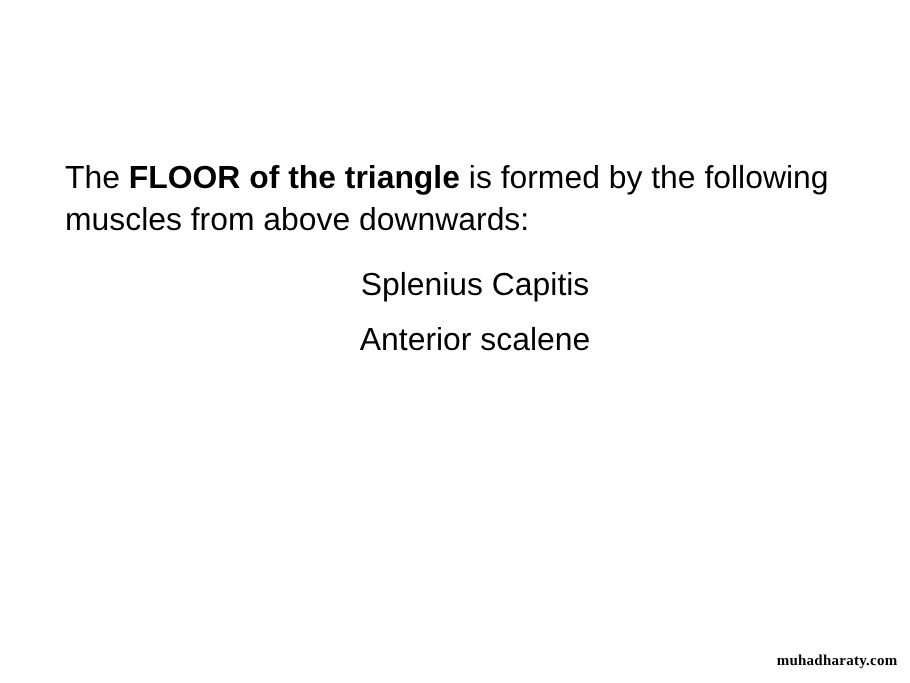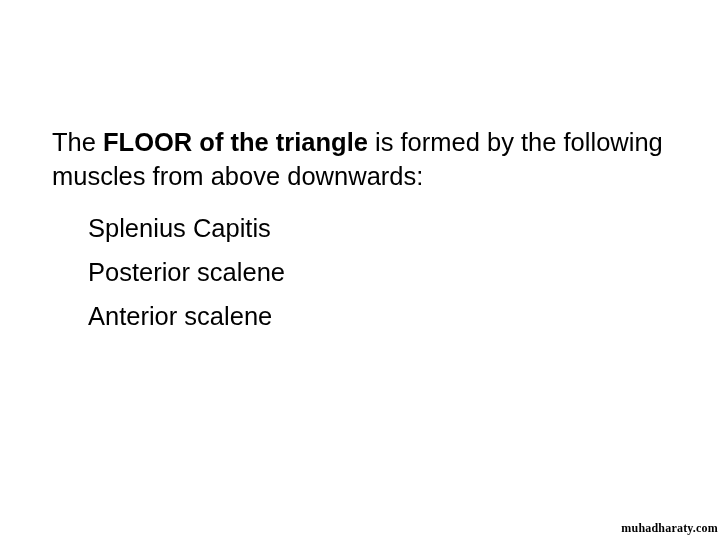--- a/index.html
+++ b/index.html
@@ -42,20 +42,21 @@
     list-style: none;
     margin: 14px 0 0 0;
     padding: 0 0 0 36px;
   }
   .muscle-list li {
     font-size: 25.5px;
     line-height: 1.72;
     margin: 0;
     padding: 0;
     white-space: nowrap;
+    text-align: center;
   }
   .watermark {
     position: absolute;
     right: 10px;
     bottom: 10px;
     font-family: "Liberation Serif", serif;
     font-weight: bold;
     font-size: 12px;
     letter-spacing: 0.2px;
     color: #000000;
@@ -65,21 +66,20 @@
 <body>
 
 <div class="slide">
 
   <div class="body-block">
 
     <p class="lead-para"><span>The </span><span class="bold">FLOOR of the triangle</span><span> is formed by the following muscles from above downwards:</span></p>
 
     <ul class="muscle-list">
       <li>Splenius Capitis</li>
-      <li>Posterior scalene</li>
       <li>Anterior scalene</li>
     </ul>
 
   </div>
 
   <div class="watermark">muhadharaty.com</div>
 
 </div>
 
 </body></html>

